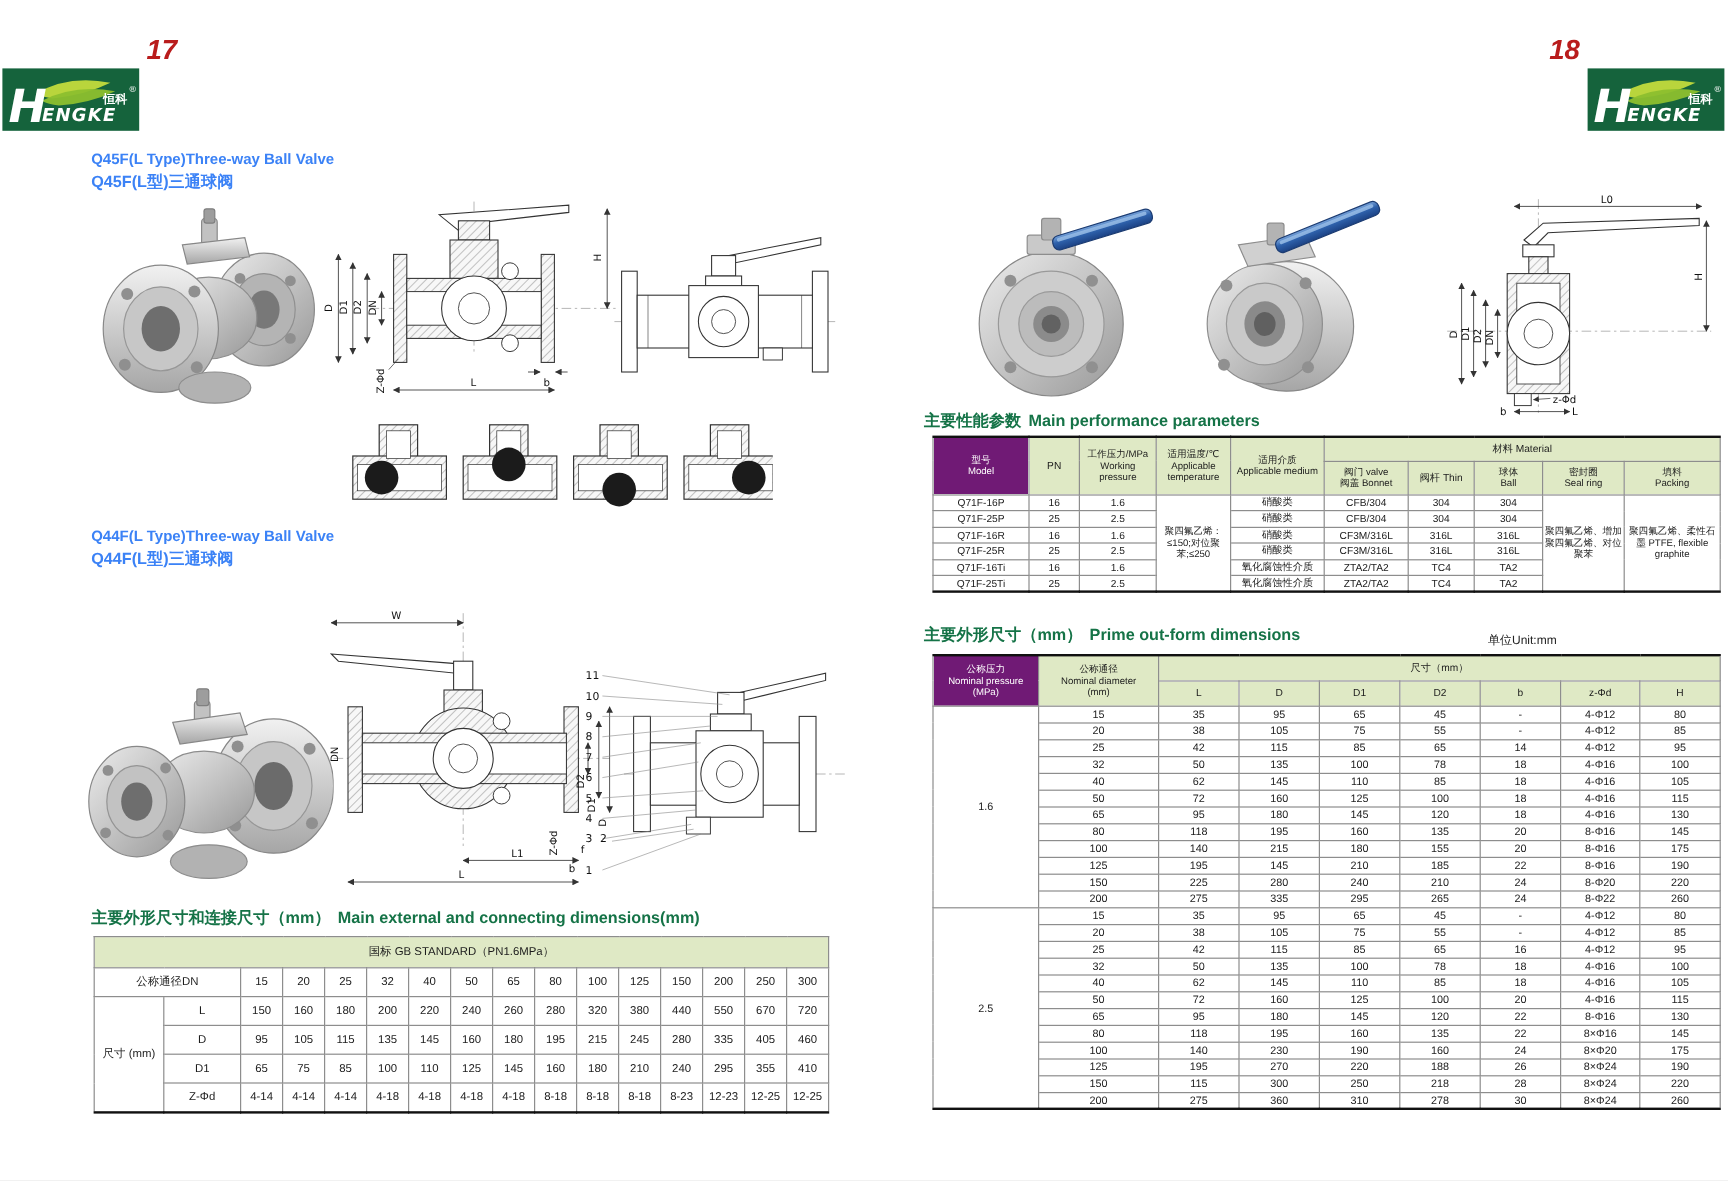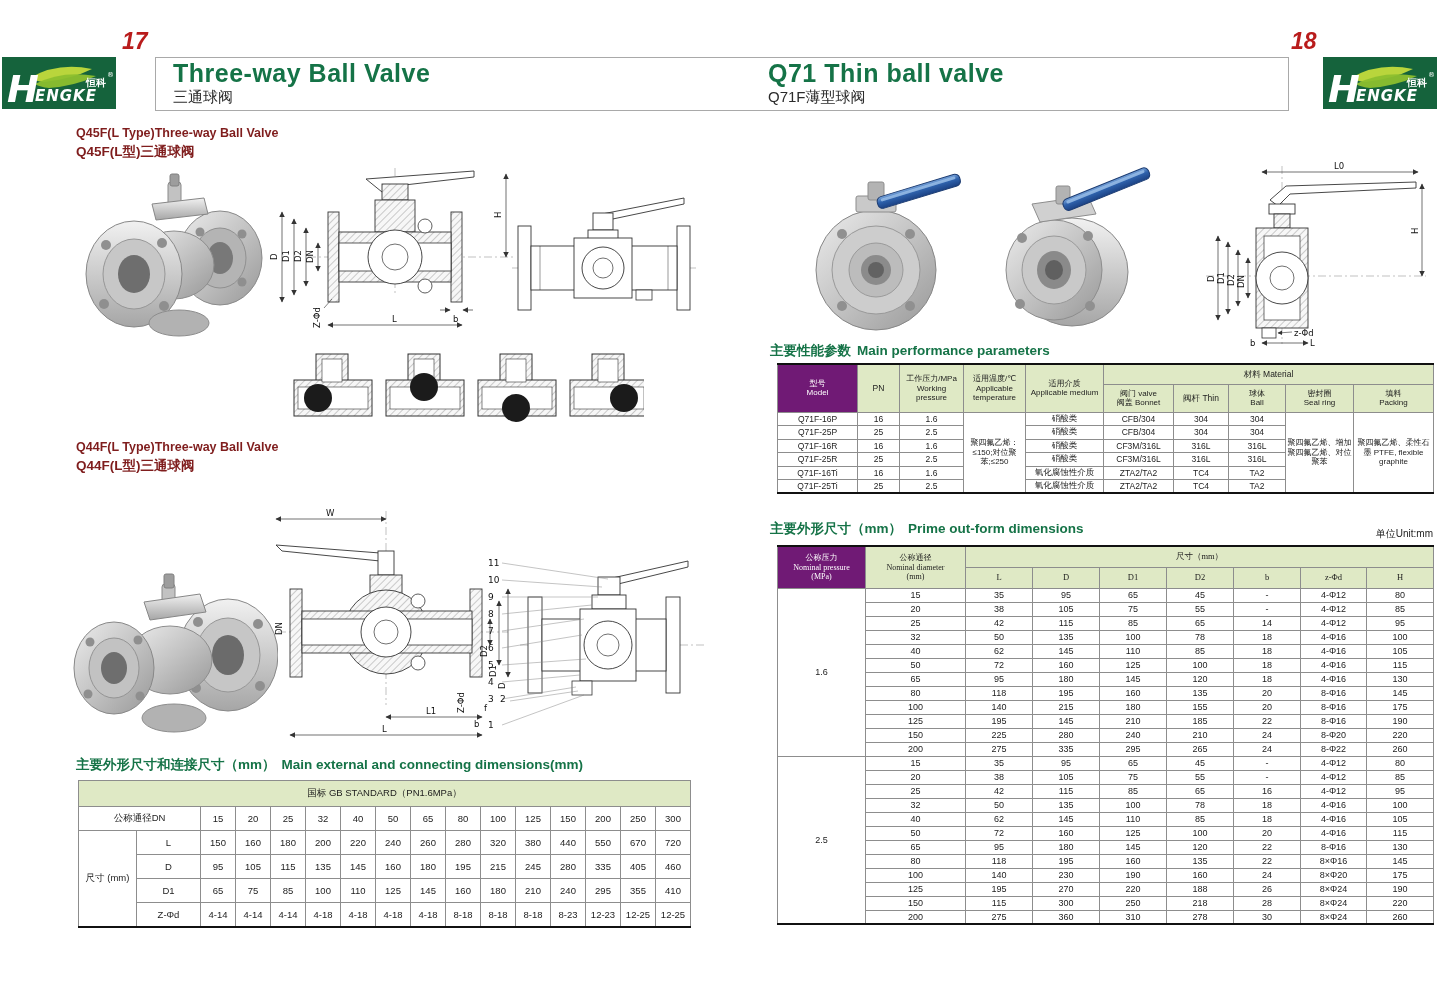--- a/index.html
+++ b/index.html
@@ -6,47 +6,47 @@
   .page{position:relative;width:1440px;height:984px;background:#fff;outline:1px solid #c8c8c8;overflow:hidden;}
   .abs{position:absolute;}
   
   .logo-box{position:absolute;width:114px;height:52px;background:#15633c;}
   .pageno{position:absolute;font-size:23px;font-weight:bold;color:#b91c1c;font-style:italic;}
   .title-strip{position:absolute;left:155px;top:57px;width:1132px;height:52px;border:1px solid #a9a9a9;background:#fff;}
   .t-group{position:absolute;top:2px;}
   .t-main{font-size:25px;font-weight:bold;color:#157347;line-height:1.1;letter-spacing:0.5px;}
   .t-sub{font-size:15px;color:#2b2b2b;line-height:1.2;}
   
-  .sec-h{position:absolute;color:#7f1d1d;font-weight:bold;line-height:1.45;}
+  .sec-h{position:absolute;color:#3b82f6;font-weight:bold;line-height:1.45;}
   .sec-h .en{font-size:12.5px;display:block;}
   .sec-h .cn{font-size:13.5px;display:block;}
   .tbl-title{position:absolute;color:#157347;font-weight:bold;font-size:13.5px;}
   .tbl-title .en{margin-left:6px;}
-  .unit{position:absolute;font-size:10px;color:#222;text-align:right;}
+  .unit{position:absolute;font-size:10px;color:#222;text-align:left;}
   
   table{border-collapse:collapse;table-layout:fixed;position:absolute;background:#fff;}
   td,th{border:1px solid #8d8d8d;text-align:center;vertical-align:middle;padding:0 1px;color:#1c1c1c;font-weight:normal;overflow:hidden;}
   .green-h{background:#dfe9c5;}
   .dark-h{background:#701a75;color:#fff;}
   
   .lt{left:78px;top:780px;width:612px;font-size:9.5px;border-top:1.5px solid #444;border-bottom:2.5px solid #111;}
   .lt tr{height:24px;}
   .lt tr.std{height:26px;}
   
   .pt{left:777px;top:363px;width:656px;font-size:8.5px;border-top:2.5px solid #111;border-bottom:2.5px solid #111;}
   .pt th{font-size:8.5px;line-height:1.2;}
   .pt tbody tr{height:13.5px;margin-top:32px;}
   .pt .hdr1{height:20px;}
   .pt .hdr2{height:28px;}
   
   .dt{left:777px;top:545px;width:656px;font-size:9px;border-top:2.5px solid #111;border-bottom:2.5px solid #111;}
   .dt thead tr{height:21px;}
   .dt tbody tr{height:14px;}
   .dt tbody.g2 tr:first-child td{border-top:1.5px solid #333;}
-  .dt th{line-height:1.15;font-size:8.5px;font-family:Liberation Serif, serif;}
+  .dt th{line-height:1.15;font-size:8.5px;}
   .small-lines{font-size:8px;line-height:1.15;}
   svg text{font-family:"DejaVu Sans",sans-serif;}
   .dl{font-size:8.5px;fill:#111;}
   .pn-num{font-size:9px;fill:#111;}
 </style>
 </head>
 <body>
 
 <div class="page">
 
@@ -81,30 +81,20 @@
       <path d="M28,21 Q55,5 90,12 Q70,22 42,25 Q33,24 28,21 Z" fill="#b9d53c"></path>
       <path d="M33,27 Q60,13 94,19 Q73,29 47,31 Q38,30 33,27 Z" fill="#8cbf2e" opacity="0.95"></path>
       <text x="5" y="45" font-style="italic" font-weight="bold" font-size="38" fill="#fff">H</text>
       <text x="33" y="44" font-style="italic" font-weight="bold" font-size="15" fill="#fff" letter-spacing="1">ENGKE</text>
       <text x="84" y="29" font-size="10" font-weight="bold" fill="#fff">恒科</text>
       <text x="105" y="20" font-size="7" fill="#fff">®</text>
     </svg>
   </div>
   <div class="pageno" style="left:122px;top:28px">17</div>
 
-  <div class="title-strip">
-    <div class="t-group" style="left:17px">
-      <div class="t-main">Three-way Ball Valve</div>
-      <div class="t-sub">三通球阀</div>
-    </div>
-    <div class="t-group" style="left:612px">
-      <div class="t-main">Q71 Thin ball valve</div>
-      <div class="t-sub">Q71F薄型球阀</div>
-    </div>
-  </div>
 
   <div class="pageno" style="left:1291px;top:28px">18</div>
   <div class="logo-box" style="left:1323px;top:57px">
     <svg viewBox="0 0 114 52" width="114" height="52">
       <path d="M28,21 Q55,5 90,12 Q70,22 42,25 Q33,24 28,21 Z" fill="#b9d53c"></path>
       <path d="M33,27 Q60,13 94,19 Q73,29 47,31 Q38,30 33,27 Z" fill="#8cbf2e" opacity="0.95"></path>
       <text x="5" y="45" font-style="italic" font-weight="bold" font-size="38" fill="#fff">H</text>
       <text x="33" y="44" font-style="italic" font-weight="bold" font-size="15" fill="#fff" letter-spacing="1">ENGKE</text>
       <text x="84" y="29" font-size="10" font-weight="bold" fill="#fff">恒科</text>
       <text x="105" y="20" font-size="7" fill="#fff">®</text>

